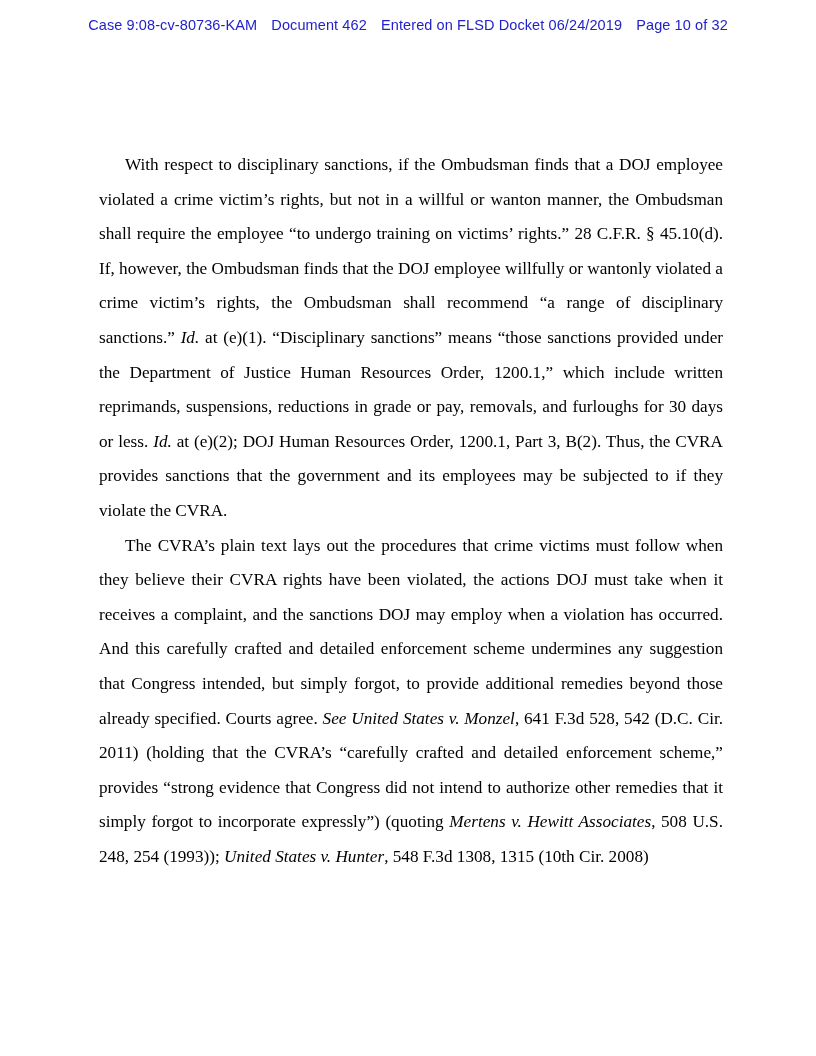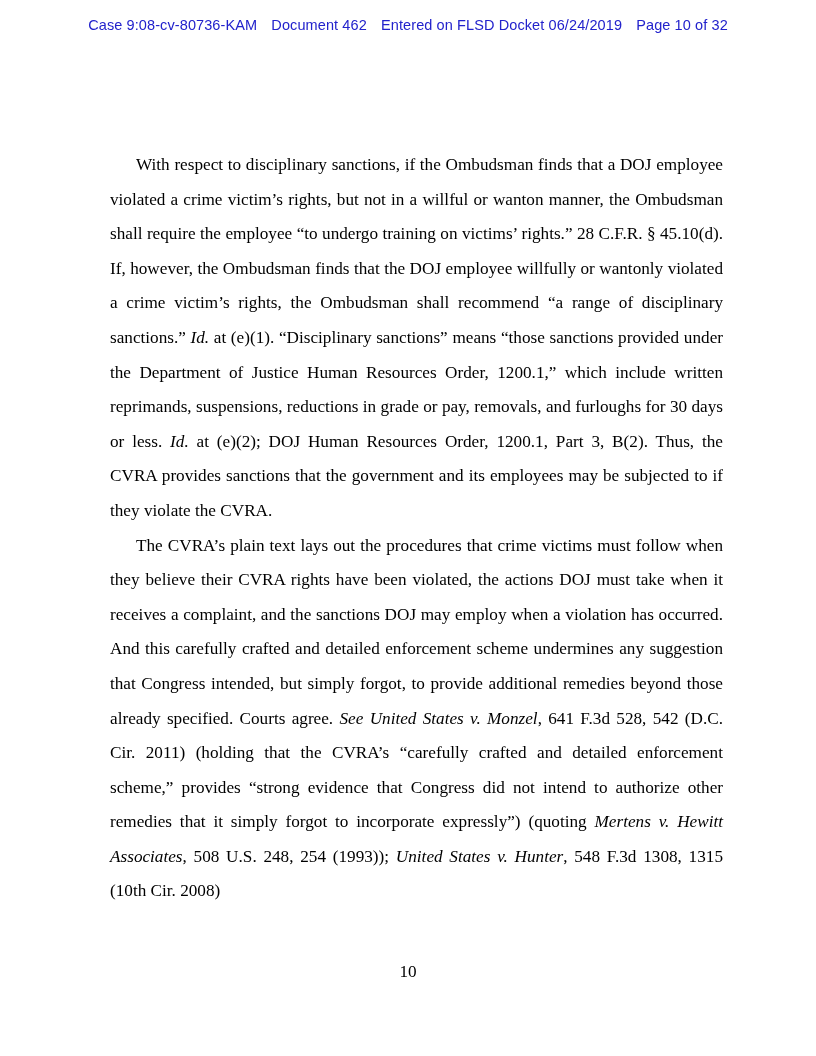--- a/index.html
+++ b/index.html
@@ -38,21 +38,21 @@
   .header-stamp span:last-child {
     margin-right: 0;
   }
   .body-area {
     position: absolute;
     top: 148px;
     left: 95px;
     width: 628px;
   }
   p.para {
-    margin: 0 0 0 15px;
+    margin: 0 0 0 4px;
     font-size: 17.2px;
     line-height: 34.6px;
     text-align: justify;
     text-indent: 26px;
     text-justify: inter-word;
   }
   p.para + p.para {
     margin-top: 0;
     font-family: Liberation Serif, serif;
   }
@@ -79,15 +79,14 @@
   </div>
 
   <div class="body-area">
 
     <p class="para"><span>With respect to disciplinary sanctions, if the Ombudsman finds that a DOJ employee violated a crime victim’s rights, but not in a willful or wanton manner, the Ombudsman shall require the employee “to undergo training on victims’ rights.” 28 C.F.R. § 45.10(d). If, however, the Ombudsman finds that the DOJ employee willfully or wantonly violated a crime victim’s rights, the Ombudsman shall recommend “a range of disciplinary sanctions.” </span><i>Id.</i><span> at (e)(1). “Disciplinary sanctions” means “those sanctions provided under the Department of Justice Human Resources Order, 1200.1,” which include written reprimands, suspensions, reductions in grade or pay, removals, and furloughs for 30 days or less. </span><i>Id.</i><span> at (e)(2); DOJ Human Resources Order, 1200.1, Part 3, B(2). Thus, the CVRA provides sanctions that the government and its employees may be subjected to if they violate the CVRA.</span></p>
 
     <p class="para"><span>The CVRA’s plain text lays out the procedures that crime victims must follow when they believe their CVRA rights have been violated, the actions DOJ must take when it receives a complaint, and the sanctions DOJ may employ when a violation has occurred. And this carefully crafted and detailed enforcement scheme undermines any suggestion that Congress intended, but simply forgot, to provide additional remedies beyond those already specified. Courts agree. </span><i>See United States v. Monzel</i><span>, 641 F.3d 528, 542 (D.C. Cir. 2011) (holding that the CVRA’s “carefully crafted and detailed enforcement scheme,” provides “strong evidence that Congress did not intend to authorize other remedies that it simply forgot to incorporate expressly”) (quoting </span><i>Mertens v. Hewitt Associates</i><span>, 508 U.S. 248, 254 (1993)); </span><i>United States v. Hunter</i><span>, 548 F.3d 1308, 1315 (10th Cir. 2008)</span></p>
 
   </div>
 
-  <div class="page-number">10</div>
 
 </div>
 
 </body></html>

